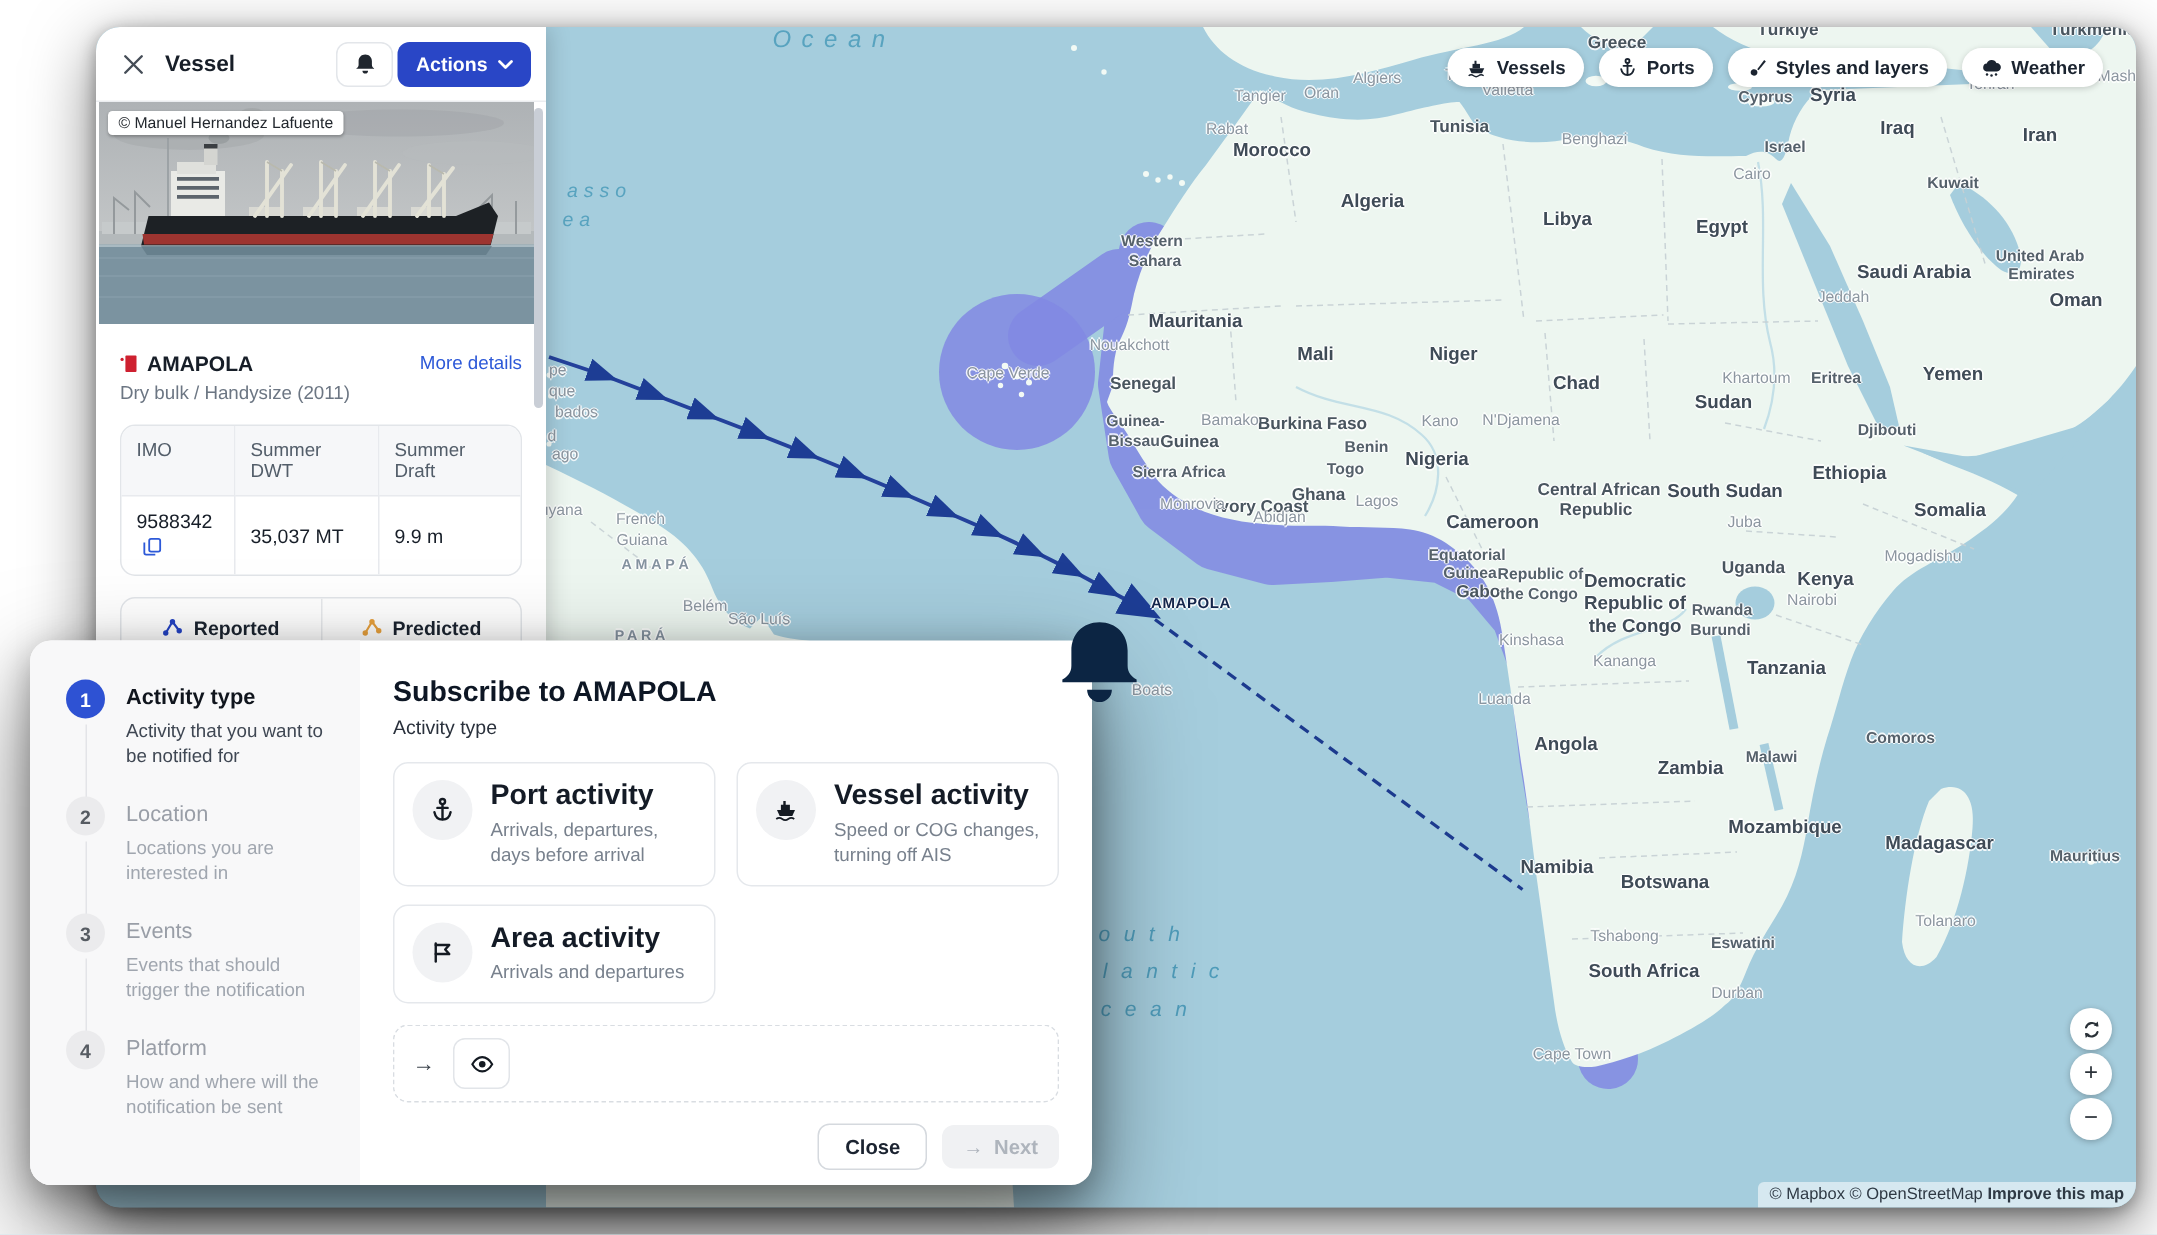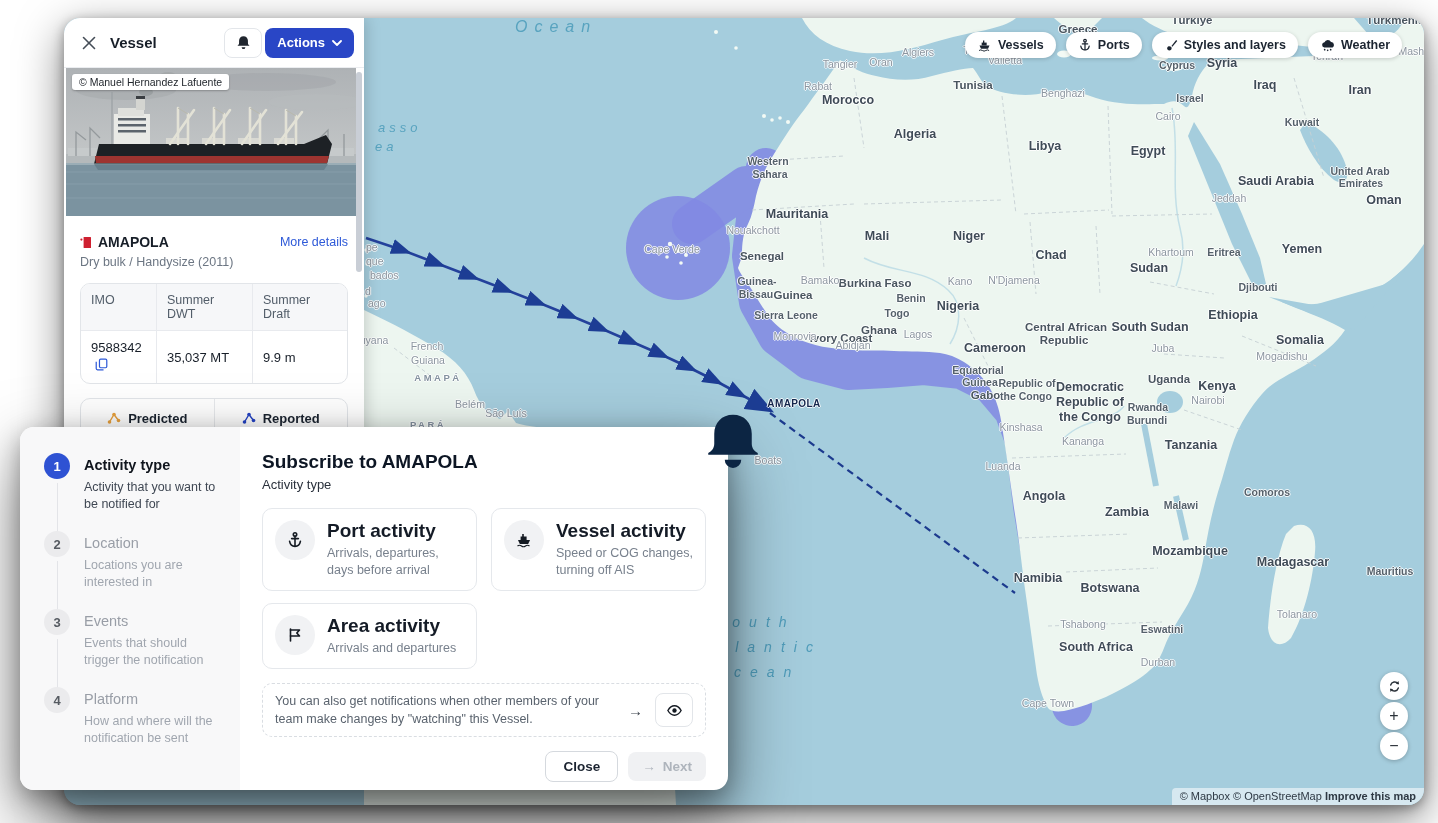--- a/index.html
+++ b/index.html
@@ -214,21 +214,21 @@
           <span class="ml co2s" style="left: 1160px; top: 234px;">Eritrea</span>
           <span class="ml co2" style="left: 698px; top: 238px;">Senegal</span>
           <span class="ml co2s" style="left: 693px; top: 263px;">Guinea-</span>
           <span class="ml co2s" style="left: 692px; top: 276px;">Bissau</span>
           <span class="ml co2" style="left: 729px; top: 277px;">Guinea</span>
           <span class="ml co2" style="left: 811px; top: 265px;">Burkina Faso</span>
           <span class="ml co2s" style="left: 847px; top: 280px;">Benin</span>
           <span class="ml co2s" style="left: 833px; top: 295px;">Togo</span>
           <span class="ml co2" style="left: 815px; top: 312px;">Ghana</span>
           <span class="ml co2" style="left: 777px; top: 320px; text-align: center;">Ivory Coast</span>
-          <span class="ml co2s" style="left: 722px; top: 297px;">Sierra Leone</span>
+          <span class="ml co2s" style="left: 722px; top: 297px;">Sierra Africa</span>
           <span class="ml co" style="left: 894px; top: 288px;">Nigeria</span>
           <span class="ml co" style="left: 931px; top: 330px;">Cameroon</span>
           <span class="ml co2" style="left: 1002px; top: 309px;">Central African</span>
           <span class="ml co2" style="left: 1000px; top: 322px;">Republic</span>
           <span class="ml co" style="left: 1086px; top: 309px;">South Sudan</span>
           <span class="ml co" style="left: 1169px; top: 297px;">Ethiopia</span>
           <span class="ml co" style="left: 1236px; top: 322px;">Somalia</span>
           <span class="ml co2s" style="left: 914px; top: 352px;">Equatorial</span>
           <span class="ml co2s" style="left: 916px; top: 364px;">Guinea</span>
           <span class="ml co2" style="left: 925px; top: 377px;">Gabon</span>
@@ -279,21 +279,21 @@
           <span class="ml ci" style="left: 1096px; top: 98px; padding-left: 16px;">Cairo</span>
           <span class="ml ci" style="left: 999px; top: 75px;">Benghazi</span>
           <span class="ml ci" style="left: 776px; top: 46px;">Tangier</span>
           <span class="ml ci" style="left: 754px; top: 68px;">Rabat</span>
           <span class="ml ci" style="left: 817px; top: 44px;">Oran</span>
           <span class="ml ci" style="left: 854px; top: 34px;">Algiers</span>
           <span class="ml ci" style="left: 912px; top: 32px;">Tunis</span>
           <span class="ml ci" style="left: 941px; top: 42px;">Valletta</span>
           <span class="ml ci" style="left: 1165px; top: 180px;">Jeddah</span>
           <span class="ml ci" style="left: 1099px; top: 330px;">Juba</span>
-          <span class="ml ci" style="left: 1218px; top: 338px;">Mogadishu</span>
+          <span class="ml ci" style="left: 1218px; top: 353px;">Mogadishu</span>
           <span class="ml ci" style="left: 1144px; top: 382px;">Nairobi</span>
           <span class="ml ci" style="left: 957px; top: 409px;">Kinshasa</span>
           <span class="ml ci" style="left: 1019px; top: 423px;">Kananga</span>
           <span class="ml ci" style="left: 939px; top: 448px;">Luanda</span>
           <span class="ml ci" style="left: 1019px; top: 606px;">Tshabong</span>
           <span class="ml ci" style="left: 1094px; top: 644px;">Durban</span>
           <span class="ml ci" style="left: 984px; top: 685px;">Cape Town</span>
           <span class="ml ci" style="left: 1233px; top: 596px;">Tolanaro</span>
           <span class="ml ci" style="left: 1263px; top: 38px;">Tehran</span>
           <span class="ml ci" style="left: 1356px; top: 33px;">Mashhad</span>
@@ -530,35 +530,35 @@
               </div>
             <div class="td c3" style="display:flex;align-items:center;">
                 <span class="val">9.9 m</span>
               </div>
           </div>
         </div>
 
         <div class="ttabs">
           <div class="ttab">
             <svg width="14" height="14" viewBox="0 0 14 14">
+                <polyline points="2.5,11 7,3.5 11.5,9.5" fill="none" stroke="#2443c4" stroke-width="1.4"></polyline>
+                <circle cx="2.5" cy="11" r="1.8" fill="#2443c4"></circle>
+                <circle cx="7" cy="3.5" r="1.8" fill="#2443c4"></circle>
+                <circle cx="11.5" cy="9.5" r="1.8" fill="#2443c4"></circle>
+              </svg>
+            <span>Reported</span>
+          </div>
+          <div class="ttab">
+            <svg width="14" height="14" viewBox="0 0 14 14">
                 <polyline points="2.5,11 7,3.5 11.5,9.5" fill="none" stroke="#e8a13d" stroke-width="1.4"></polyline>
                 <circle cx="2.5" cy="11" r="1.8" fill="#e8a13d"></circle>
                 <circle cx="7" cy="3.5" r="1.8" fill="#e8a13d"></circle>
                 <circle cx="11.5" cy="9.5" r="1.8" fill="#e8a13d"></circle>
               </svg>
             <span>Predicted</span>
-          </div>
-          <div class="ttab">
-            <svg width="14" height="14" viewBox="0 0 14 14">
-                <polyline points="2.5,11 7,3.5 11.5,9.5" fill="none" stroke="#2443c4" stroke-width="1.4"></polyline>
-                <circle cx="2.5" cy="11" r="1.8" fill="#2443c4"></circle>
-                <circle cx="7" cy="3.5" r="1.8" fill="#2443c4"></circle>
-                <circle cx="11.5" cy="9.5" r="1.8" fill="#2443c4"></circle>
-              </svg>
-            <span>Reported</span>
           </div>
         </div>
       </div>
 
       <div class="scrollbar"></div>
     </div>
   </div>
 
   <div class="modal">
     <div class="steps">
@@ -639,21 +639,20 @@
               </svg>
           </div>
           <div>
               <div class="c-title">Area activity</div>
           <div class="c-desc">Arrivals and departures</div>
             </div>
         </div>
       </div>
 
       <div class="watch">
-        <div class="w-text">You can also get notifications when other members of your team make changes by "watching" this Vessel.</div>
         <span class="w-arrow">→</span>
         <span class="eyebtn">
           <svg width="17" height="17" viewBox="0 0 18 18">
               <path d="M2 9 C4 5.5 6.6 4 9 4 C11.4 4 14 5.5 16 9 C14 12.5 11.4 14 9 14 C6.6 14 4 12.5 2 9 Z" fill="none" stroke="#141a22" stroke-width="1.5"></path>
               <circle cx="9" cy="9" r="2.3" fill="#141a22"></circle>
             </svg>
         </span>
       </div>
 
       <div class="m-foot">

